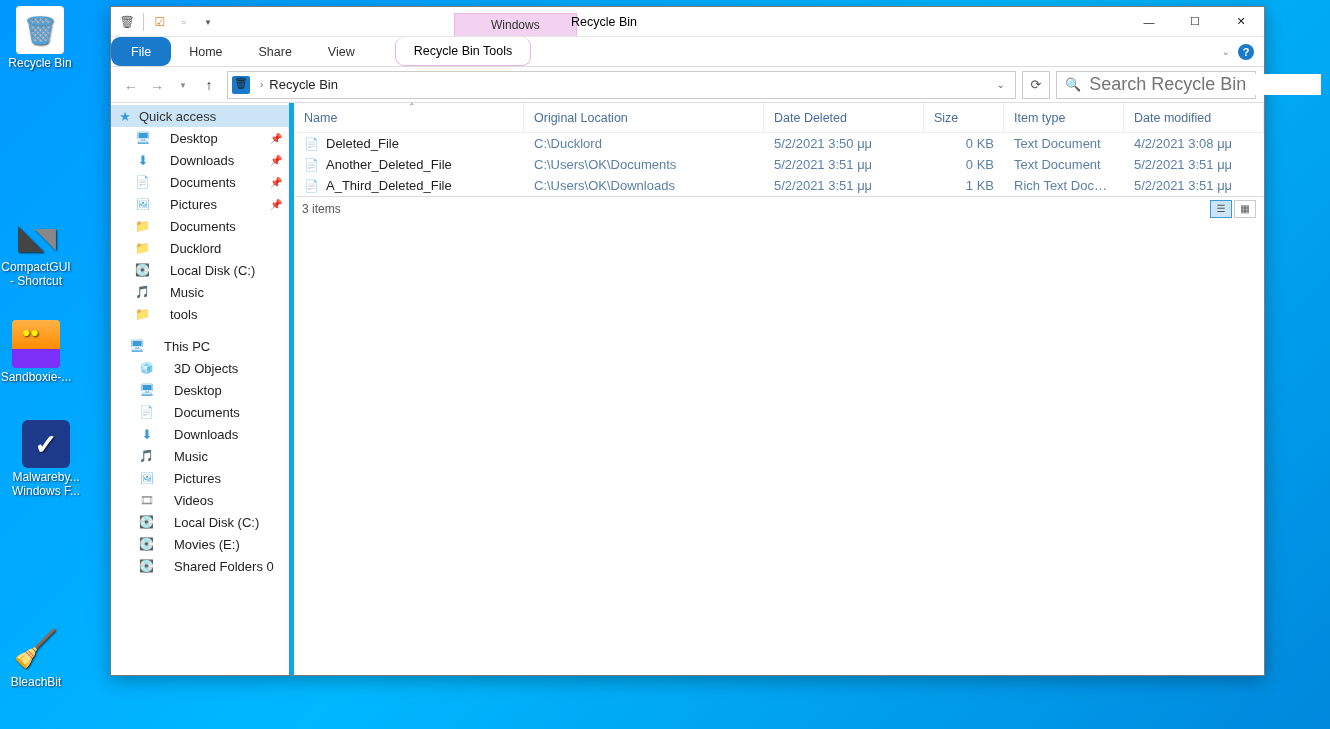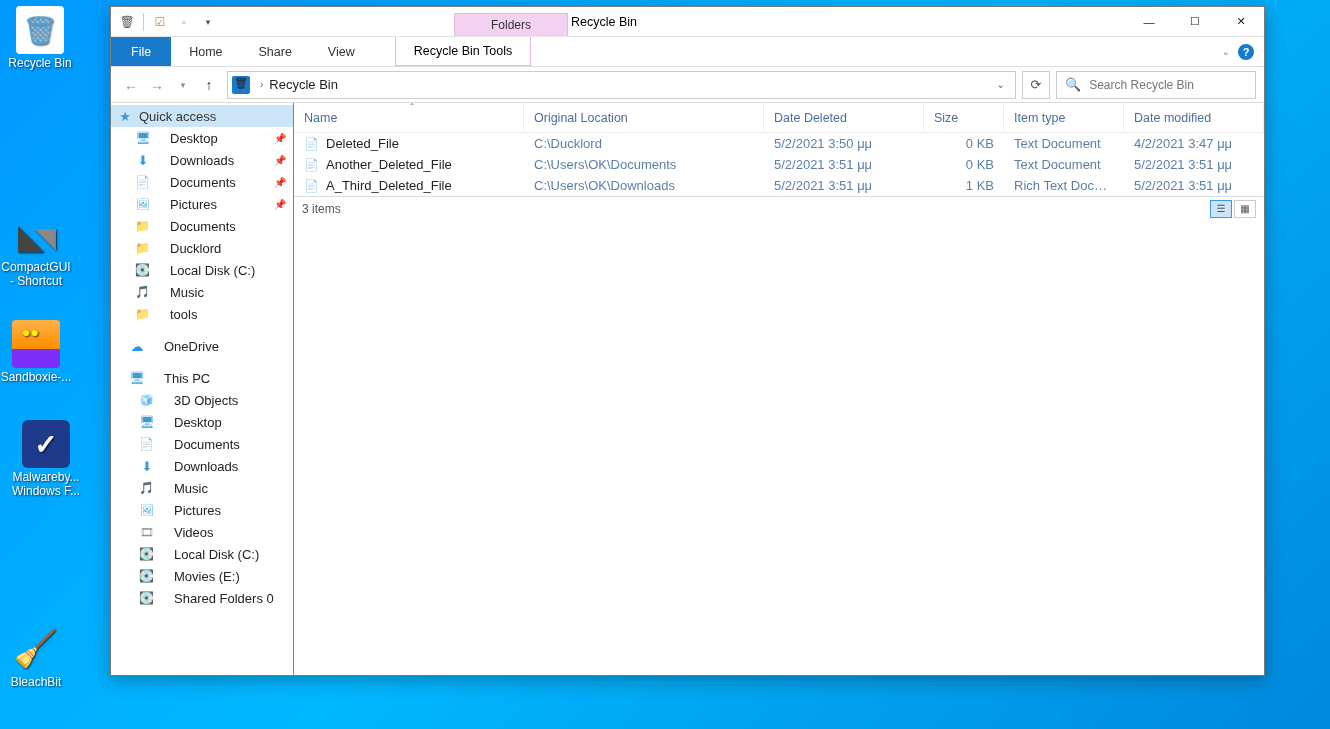--- a/index.html
+++ b/index.html
@@ -51,44 +51,44 @@
   .qat .qbtn { width:20px;height:20px;display:flex;align-items:center;justify-content:center;font-size:12px;color:#555;}
   .qat .sep { width:1px; height:18px; background:#ccc; margin:0 2px;}
   .tab-context { height:100%; display:flex; align-items:flex-end; }
   .tab-context .ctx-tab { background:#f3d1f0; border:1px solid #e8b5e5; border-bottom:none; padding:4px 36px; font-size:12px; color:#333; margin-left:230px;}
   .titlebar .title { position:absolute; left:460px; font-size:12.5px; color:#000; }
   .win-controls { margin-left:auto; display:flex; }
   .win-controls .wc { width:46px; height:30px; display:flex;align-items:center;justify-content:center; font-size:11px; color:#222;}
 
   
   .ribbon-tabs { height:30px; display:flex; align-items:stretch; border-bottom:1px solid #ddd; font-size:12.5px; color:#333;}
-  .ribbon-tabs .rtab { padding:0 18px; display:flex; align-items:center; cursor:pointer;}
+  .ribbon-tabs .rtab { padding:0 18px; display:flex; align-items:center; cursor:pointer;border-radius:9px;}
   .ribbon-tabs .rtab.file { background:#1979ca; color:#fff; padding:0 20px;}
   .ribbon-tabs .rtab.context { border:1px solid #e8b5e5; border-top:none; color:#000000;}
   .ribbon-right { margin-left:auto; display:flex; align-items:center; gap:8px; padding-right:10px;}
   .help-icon { width:16px;height:16px;border-radius:50%;background:#1979ca;color:#fff;display:flex;align-items:center;justify-content:center;font-size:11px;font-weight:bold;}
 
   
   .addrbar { height:36px; display:flex; align-items:center; gap:6px; padding:4px 8px; border-bottom:1px solid #ddd;}
   .navbtns { display:flex; gap:2px; }
   .navbtn { width:24px;height:24px;display:flex;align-items:center;justify-content:center;color:#888;font-size:14px;}
   .navbtn.active{color:#333;}
   .addr-box { flex:1; height:28px; border:1px solid #ccc; display:flex; align-items:center; padding:0 4px; font-size:13px; color:#222;}
   .addr-box .crumb-ic{width:18px;height:18px;background:#1979ca;margin-right:4px;border-radius:2px;position:relative;}
   .addr-box .crumb-ic::before{content:"🗑";font-size:11px;position:absolute;left:2px;top:1px;}
   .addr-box .sep{margin:0 6px;color:#666;font-size:10px;}
   .addr-box .dd{margin-left:auto;color:#666;font-size:10px; padding:0 6px;}
   .refresh-box{width:28px;height:28px;border:1px solid #ccc;display:flex;align-items:center;justify-content:center;color:#555;font-size:13px;}
   .search-box{width:200px;height:28px;border:1px solid #ccc;display:flex;align-items:center;padding:0 8px;font-size:13px;color:#888;}
   .search-box .sic{margin-right:8px;color:#888;font-size:13px;}
-  .search-box input{border:none;outline:none;flex:1;font-size:12px;color:#333;}
+  .search-box input{border:none;outline:none;flex:1;font-size:18px;color:#333;}
 
   
   .body-split { flex:1; display:flex; overflow:hidden;}
-  .navpane { width:188px; border-right:1px solid #0ea5e9; overflow-y:auto; position:relative; background:#fff; font-size:13px; color:#222;text-align:right;}
+  .navpane { width:188px; border-right:5px solid #0ea5e9; overflow-y:auto; position:relative; background:#fff; font-size:13px; color:#222;text-align:right;}
   .navpane::-webkit-scrollbar{width:16px;}
   .navpane::-webkit-scrollbar-track{background:#f0f0f0;}
   .navpane::-webkit-scrollbar-thumb{background:#c0c0c0;}
   .nav-group { padding:2px 0;}
   .nav-header { display:flex;align-items:center;padding:3px 6px;background:#cce5f6;font-weight:normal;color:#333;gap:6px;}
   .nav-item { display:flex;align-items:center;padding:3px 6px 3px 24px;gap:19px;cursor:pointer;}
   .nav-item.sub{padding-left:28px;}
   .pin{margin-left:auto;color:#888;font-size:10px;}
   .nic{width:16px;height:16px;display:inline-flex;align-items:center;justify-content:center;font-size:13px;flex-shrink:0;}
   .ic-star::before{content:"★";color:#3b9bd8;}
@@ -161,21 +161,21 @@
 
   <div class="titlebar">
     <div class="qat">
       <div class="qbtn">🗑</div>
       <div class="sep"></div>
       <div class="qbtn" style="color:#d88a2e">☑</div>
       <div class="qbtn" style="color:#aaa">▫</div>
       <div class="qbtn" style="color:#555;font-size:9px">▾</div>
     </div>
     <div class="tab-context">
-      <div class="ctx-tab">Folders</div>
+      <div class="ctx-tab">Windows</div>
     </div>
     <div class="title">Recycle Bin</div>
     <div class="win-controls">
       <div class="wc">―</div>
       <div class="wc">☐</div>
       <div class="wc close">✕</div>
     </div>
   </div>
 
   <div class="ribbon-tabs">
@@ -253,26 +253,20 @@
             </div>
             <div class="nav-item">
               <span class="nic ic-music"></span>
               <span>Music</span>
             </div>
             <div class="nav-item">
               <span class="nic ic-folder"></span>
               <span>tools</span>
             </div>
           </div>
-      </div>
-      <div class="nav-group" style="margin-top:6px">
-        <div class="nav-item" style="padding-left:18px">
-          <span class="nic ic-onedrive"></span>
-          <span>OneDrive</span>
-        </div>
       </div>
       <div class="nav-group" style="margin-top:6px">
         <div class="nav-item" style="padding-left:18px">
           <span class="nic ic-pc"></span>
           <span>This PC</span>
         </div>
         <div id="pc-list">
             <div class="nav-item sub">
               <span class="nic ic-3d"></span>
               <span>3D Objects</span>
@@ -329,21 +323,21 @@
         <div class="col c-type">Item type</div>
         <div class="col c-mod">Date modified</div>
       </div>
       <div class="files" id="file-list">
           <div class="file-row">
             <div class="cell c-name"><span class="fic txt"></span><span>Deleted_File</span></div>
             <div class="cell c-orig">C:\Ducklord</div>
             <div class="cell c-del">5/2/2021 3:50 μμ</div>
             <div class="cell c-size">0 KB</div>
             <div class="cell c-type">Text Document</div>
-            <div class="cell c-mod">4/2/2021 3:47 μμ</div>
+            <div class="cell c-mod">4/2/2021 3:08 μμ</div>
           </div>
           <div class="file-row">
             <div class="cell c-name"><span class="fic txt"></span><span>Another_Deleted_File</span></div>
             <div class="cell c-orig">C:\Users\OK\Documents</div>
             <div class="cell c-del">5/2/2021 3:51 μμ</div>
             <div class="cell c-size">0 KB</div>
             <div class="cell c-type">Text Document</div>
             <div class="cell c-mod">5/2/2021 3:51 μμ</div>
           </div>
           <div class="file-row">

